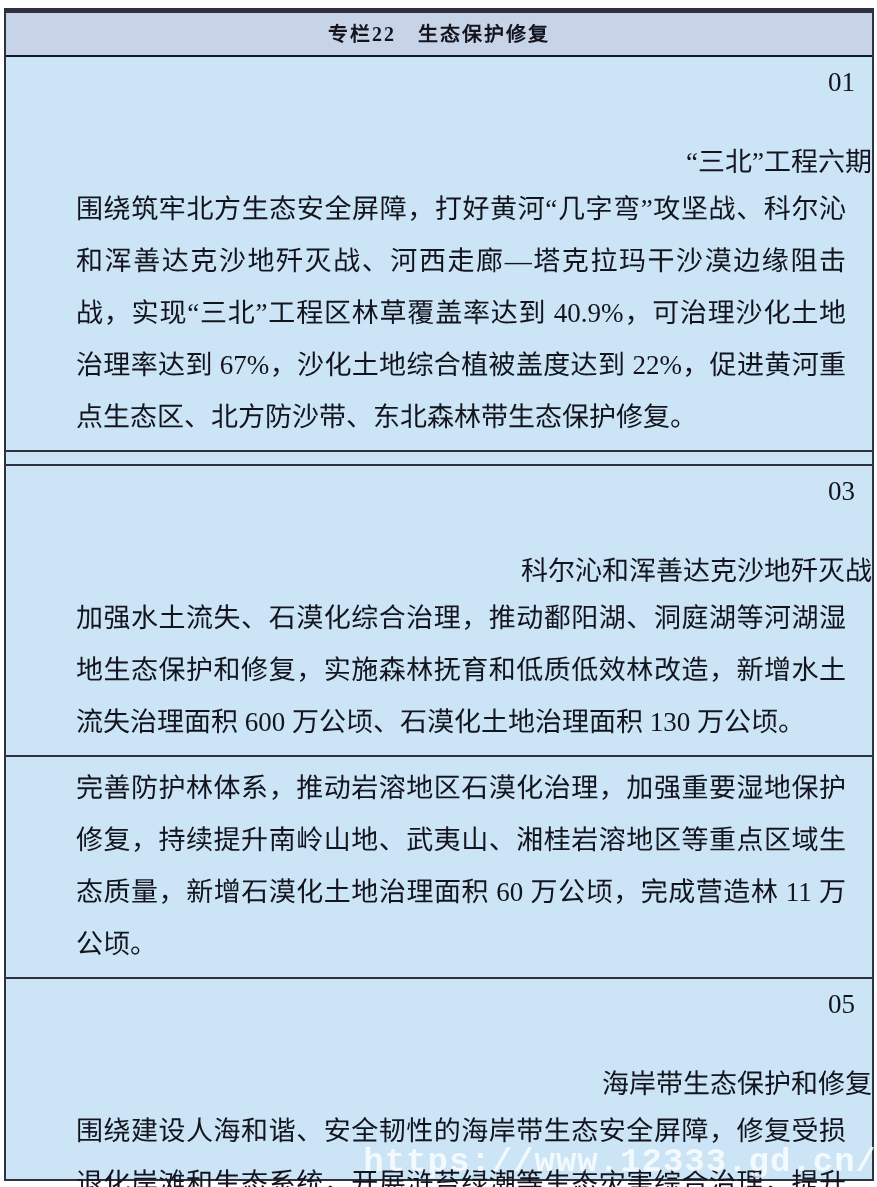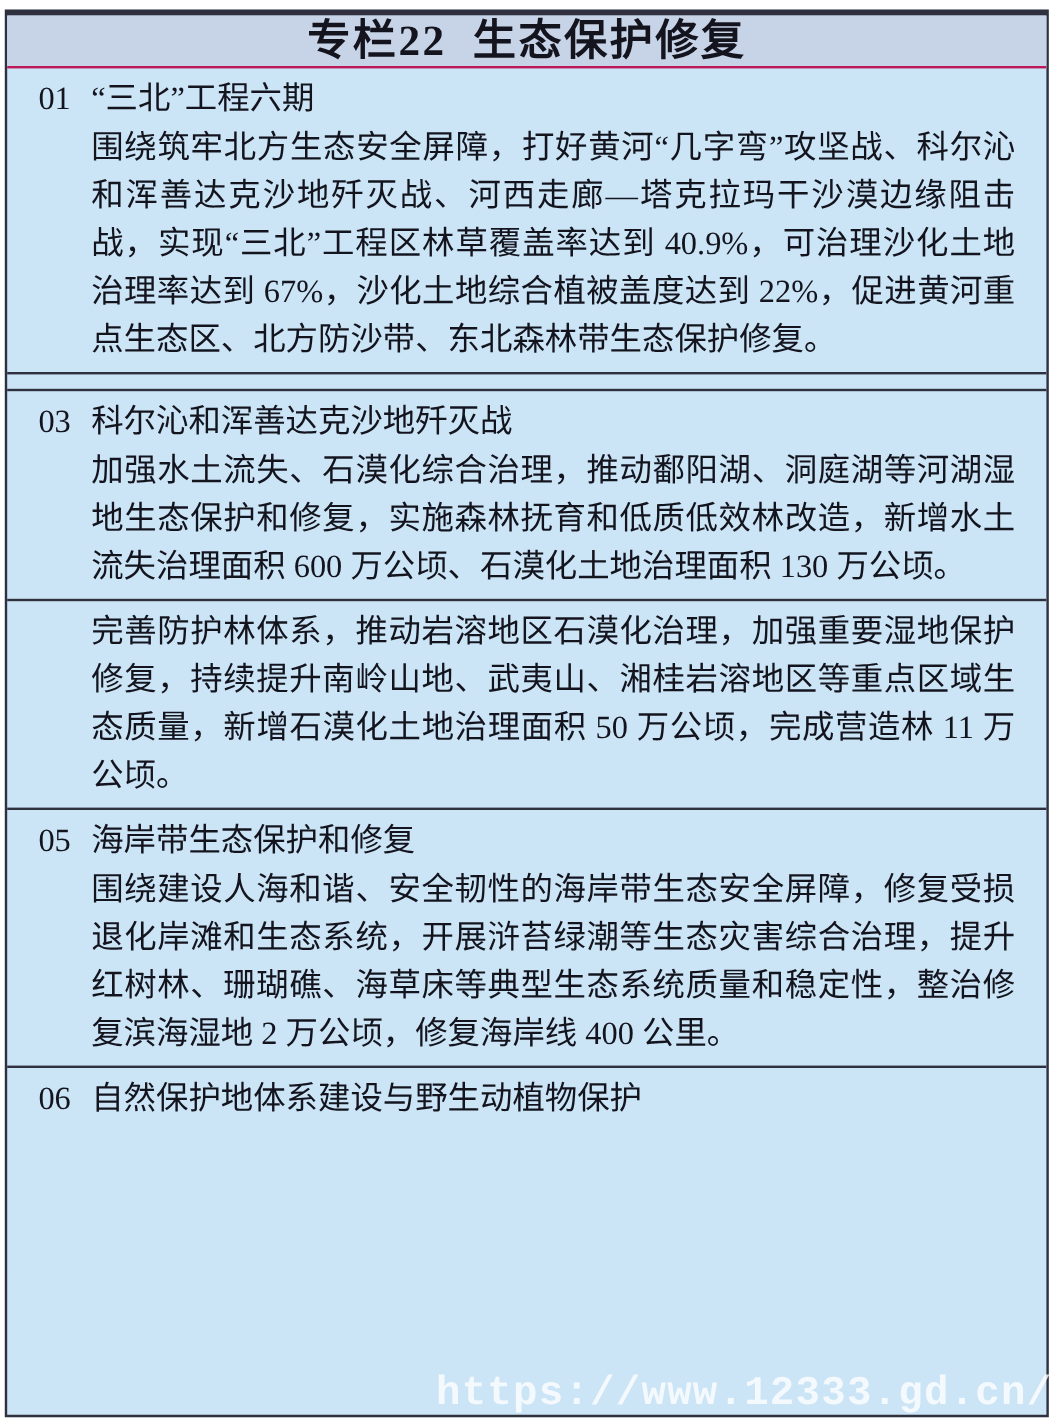--- a/index.html
+++ b/index.html
@@ -25,53 +25,55 @@
     bottom: 6px;
     background: #cbe5f6;
     border: 2px solid #30313f;
     border-top-width: 5px;
     box-sizing: border-box;
   }
   .panel-header {
     height: 42px;
     line-height: 42px;
     background: #c7d3e6;
-    border-bottom: 2px solid #be185d;
+    border-bottom: 2px solid #0f172a;
     text-align: center;
-    font-size: 36px;
+    font-size: 20px;
     font-weight: bold;
     letter-spacing: 2px;
   }
   .panel-header .hdr-label { margin-right: 22px; }
   .section {
     padding: 5px 0 7px 0;
     box-sizing: border-box;
   }
   .section + .section {
     border-top: 2px solid #30313f;
   }
   .title-line {
     display: flex;
     align-items: flex-end;
     padding-left: 26px;
     font-size: 27px;
     line-height: 41px;
+    flex-direction: column;
   }
   .sec-num {
     width: 44px;
     flex: 0 0 44px;
     font-family: "Liberation Serif", "DejaVu Serif", serif;
   }
   .sec-title {
     flex: 1;
+    margin-top: 36px;
   }
   .sec-body {
     margin: 0 26px 0 70px;
     font-size: 27px;
-    line-height: 40px;
+    line-height: 52px;
     text-align: justify;
     text-justify: inter-ideograph;
   }
   .watermark {
     position: absolute;
     right: 0px;
     bottom: 6px;
     font-family: Liberation Mono, monospace;
     font-size: 34px;
     font-weight: bold;
@@ -104,21 +106,21 @@
 
     <div class="section">
       <div class="title-line">
         <span class="sec-num">03</span>
         <span class="sec-title">科尔沁和浑善达克沙地歼灭战</span>
       </div>
       <p class="sec-body">加强水土流失、石漠化综合治理，推动鄱阳湖、洞庭湖等河湖湿地生态保护和修复，实施森林抚育和低质低效林改造，新增水土流失治理面积 600 万公顷、石漠化土地治理面积 130 万公顷。</p>
     </div>
 
     <div class="section">
-      <p class="sec-body">完善防护林体系，推动岩溶地区石漠化治理，加强重要湿地保护修复，持续提升南岭山地、武夷山、湘桂岩溶地区等重点区域生态质量，新增石漠化土地治理面积 50 万公顷，完成营造林 11 万公顷。</p>
+      <p class="sec-body">完善防护林体系，推动岩溶地区石漠化治理，加强重要湿地保护修复，持续提升南岭山地、武夷山、湘桂岩溶地区等重点区域生态质量，新增石漠化土地治理面积 60 万公顷，完成营造林 11 万公顷。</p>
     </div>
 
     <div class="section">
       <div class="title-line">
         <span class="sec-num">05</span>
         <span class="sec-title">海岸带生态保护和修复</span>
       </div>
       <p class="sec-body">围绕建设人海和谐、安全韧性的海岸带生态安全屏障，修复受损退化岸滩和生态系统，开展浒苔绿潮等生态灾害综合治理，提升红树林、珊瑚礁、海草床等典型生态系统质量和稳定性，整治修复滨海湿地 2 万公顷，修复海岸线 400 公里。</p>
     </div>
 

